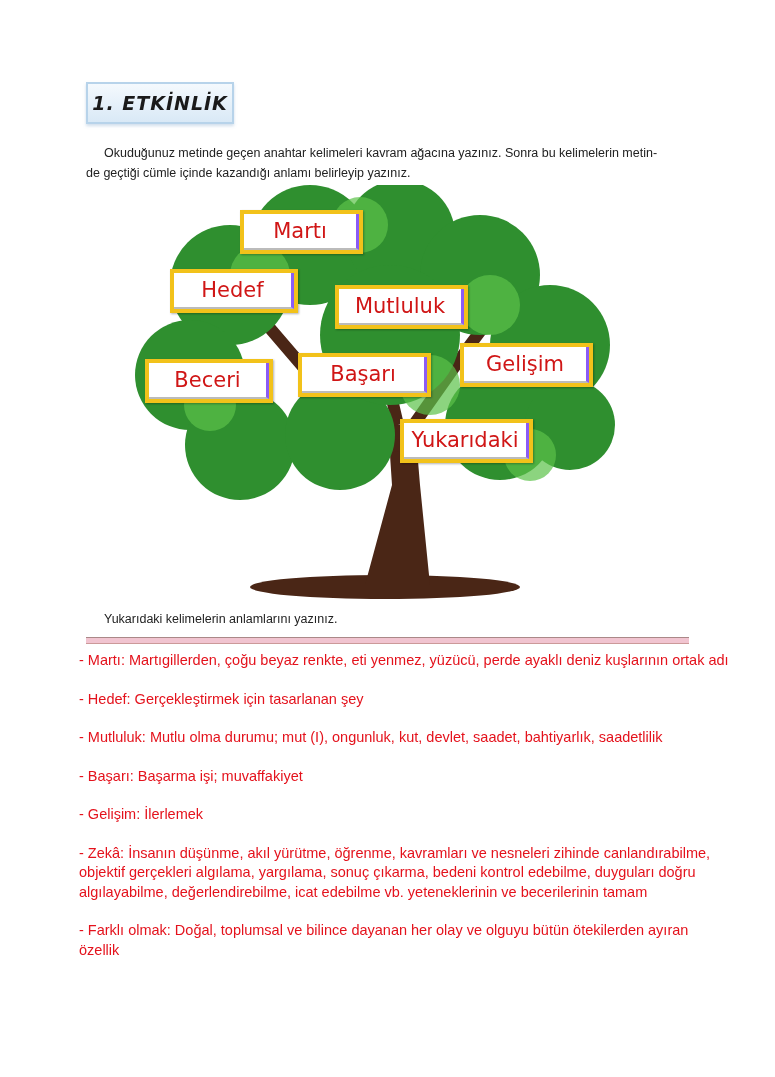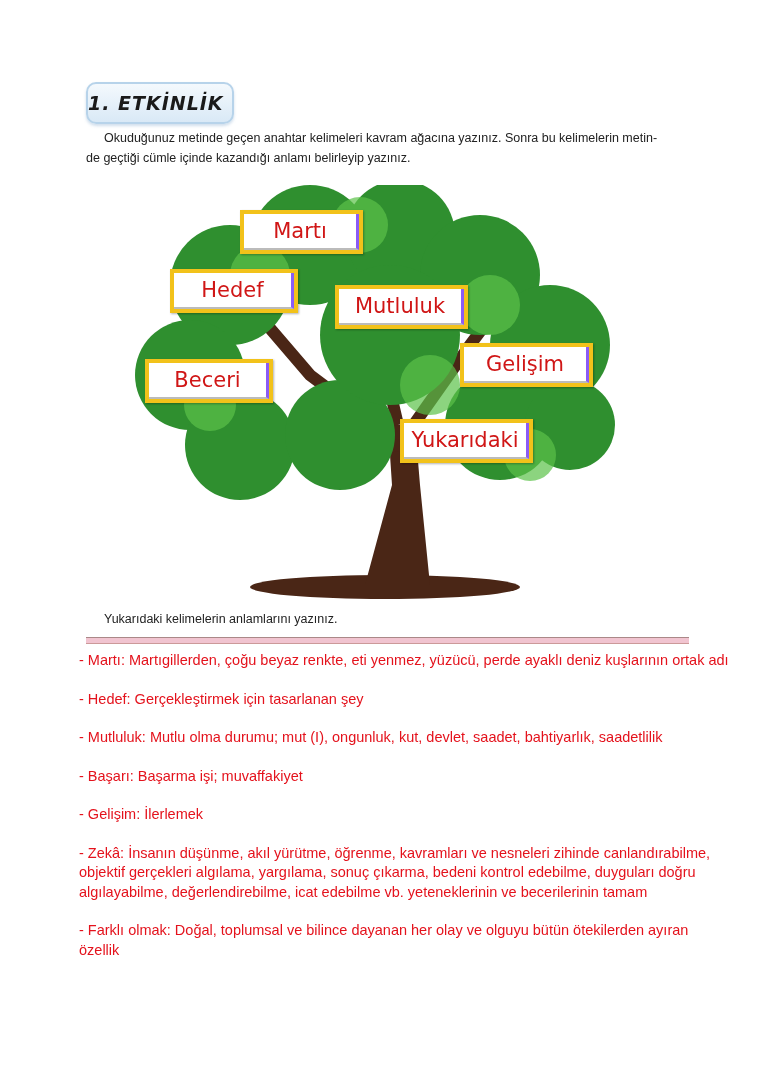--- a/index.html
+++ b/index.html
@@ -1,21 +1,21 @@
 <!DOCTYPE html>
 <html><head>
 <meta charset="utf-8">
 <style>
   html, body { margin:0; padding:0; background:#ffffff; }
   body { width:775px; height:1077px; position:relative; overflow:hidden; font-family:"Liberation Sans", sans-serif; }
-  .badge { position:absolute; left:86px; top:82px; width:144px; height:38px; border-radius:10px;
+  .badge { position:absolute; left:86px; top:82px; width:144px; height:38px; border-radius:0;
     background:linear-gradient(#f4f9fd,#d9e9f6); border:2px solid #b7d3ea; box-shadow:0 2px 3px rgba(120,160,200,.35);
-    display:flex; align-items:center; justify-content:flex-start; }
+    display:flex; align-items:center; justify-content:center; }
   .badge span { font-family:"DejaVu Sans", sans-serif; font-weight:bold; font-style:italic; font-size:19px; color:#1a1a1a; letter-spacing:1px; }
-  .intro { position:absolute; left:86px; top:128px; width:620px; font-size:12.5px; color:#222; line-height:20px; }
+  .intro { position:absolute; left:86px; top:143px; width:620px; font-size:12.5px; color:#222; line-height:20px; }
   .intro .ind { padding-left:18px; }
   .tree { position:absolute; left:130px; top:185px; width:500px; height:420px; }
   .kw { position:absolute; background:#f2c21a; padding:4px; box-shadow:1px 1px 2px rgba(0,0,0,.3); }
   .kw div { background:#fff; border-right:3px solid #8b5cf6; border-bottom:2px solid #bbb; height:100%; box-sizing:border-box;
     display:flex; align-items:center; justify-content:center; color:#d01616; font-size:21px; font-family:"DejaVu Sans", sans-serif; }
   .sub { position:absolute; left:104px; top:612px; font-size:12.5px; color:#222;text-align:right; }
   .rule { position:absolute; left:86px; top:637px; width:603px; height:5px; background:#f1c4d0; border-top:1px solid #a88; border-bottom:1px solid #c99; }
   .defs { position:absolute; left:79px; top:651px; width:660px; color:#e4121c; font-size:14.5px; line-height:19.5px; }
   .defs p { margin:0 8px 19px 0; }
 </style>
@@ -63,20 +63,23 @@
     </div>
   <div class="kw" style="left:40px;top:84px;width:120px;height:36px">
       <div>Hedef</div>
     </div>
   <div class="kw" style="left:15px;top:174px;width:120px;height:36px">
       <div>Beceri</div>
     </div>
   <div class="kw" style="left:205px;top:100px;width:125px;height:36px">
       <div>Mutluluk</div>
     </div>
+  <div class="kw" style="left:168px;top:168px;width:125px;height:36px">
+      <div>Başarı</div>
+    </div>
   <div class="kw" style="left:330px;top:158px;width:125px;height:36px">
       <div>Gelişim</div>
     </div>
   <div class="kw" style="left:270px;top:234px;width:125px;height:36px">
       <div>Yukarıdaki</div>
     </div>
 </div>
 
 <div class="sub">Yukarıdaki kelimelerin anlamlarını yazınız.</div>
 <div class="rule"></div>

